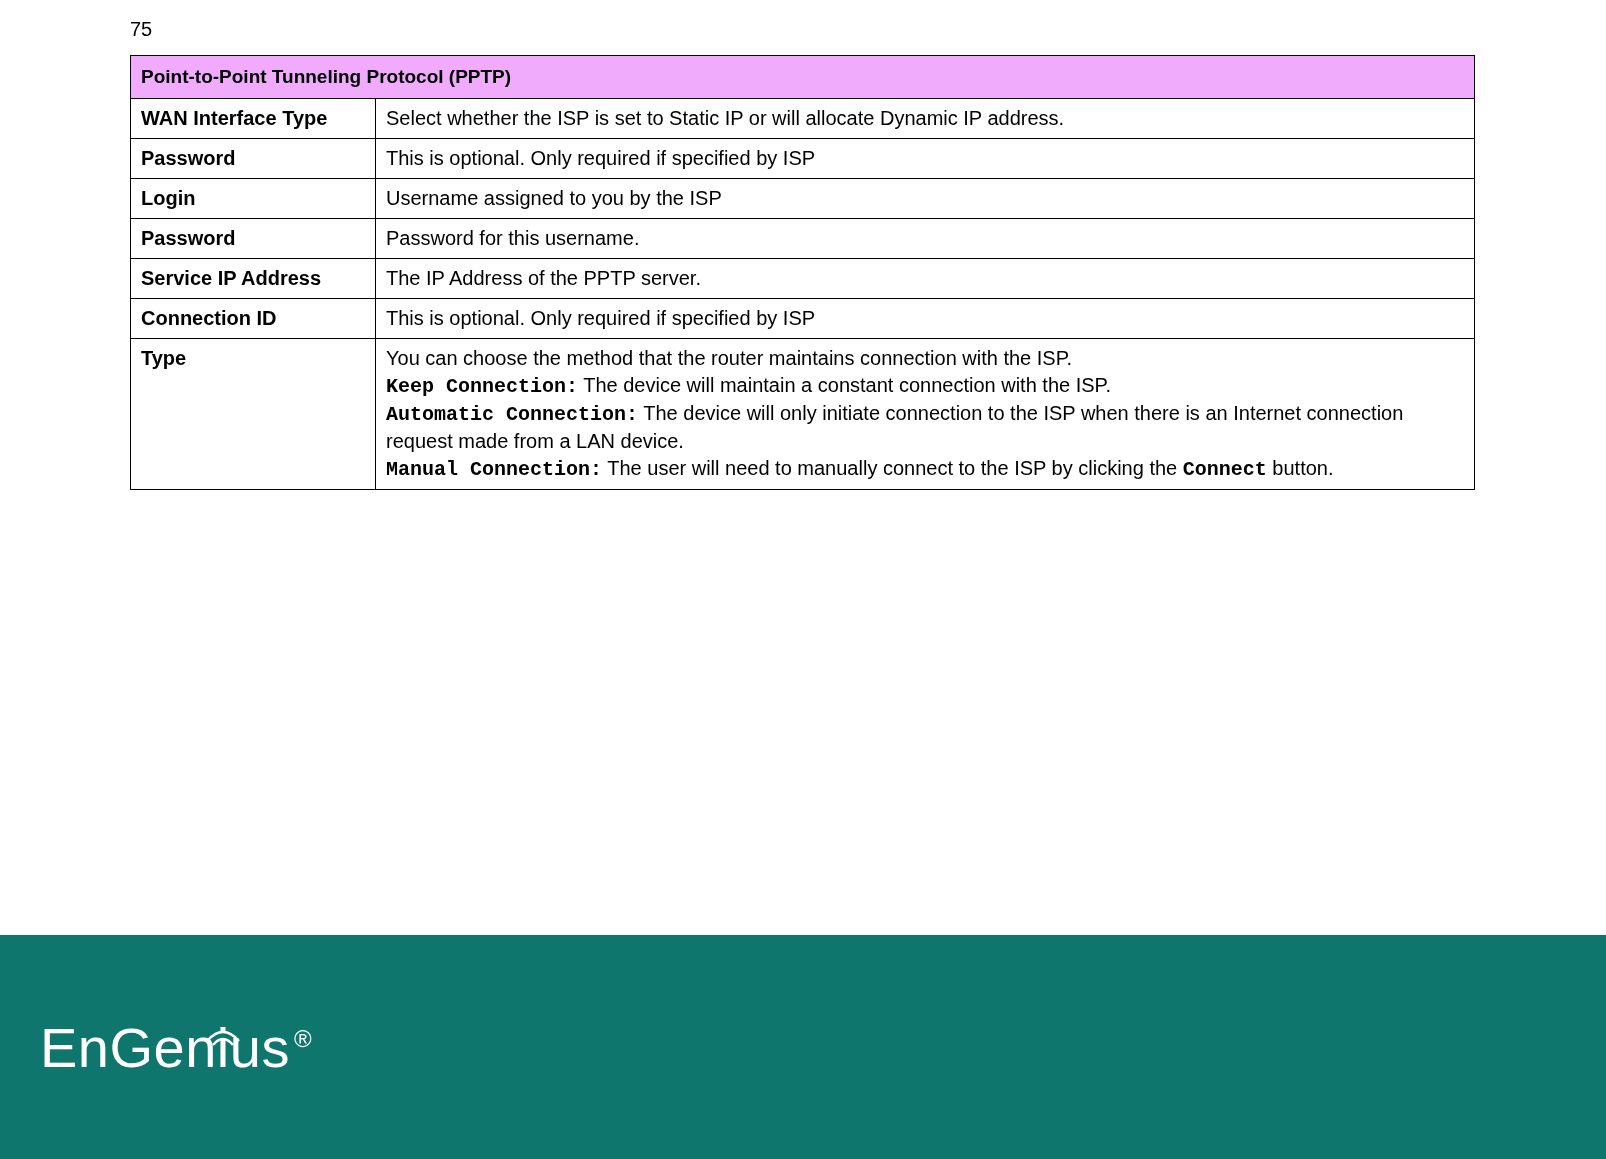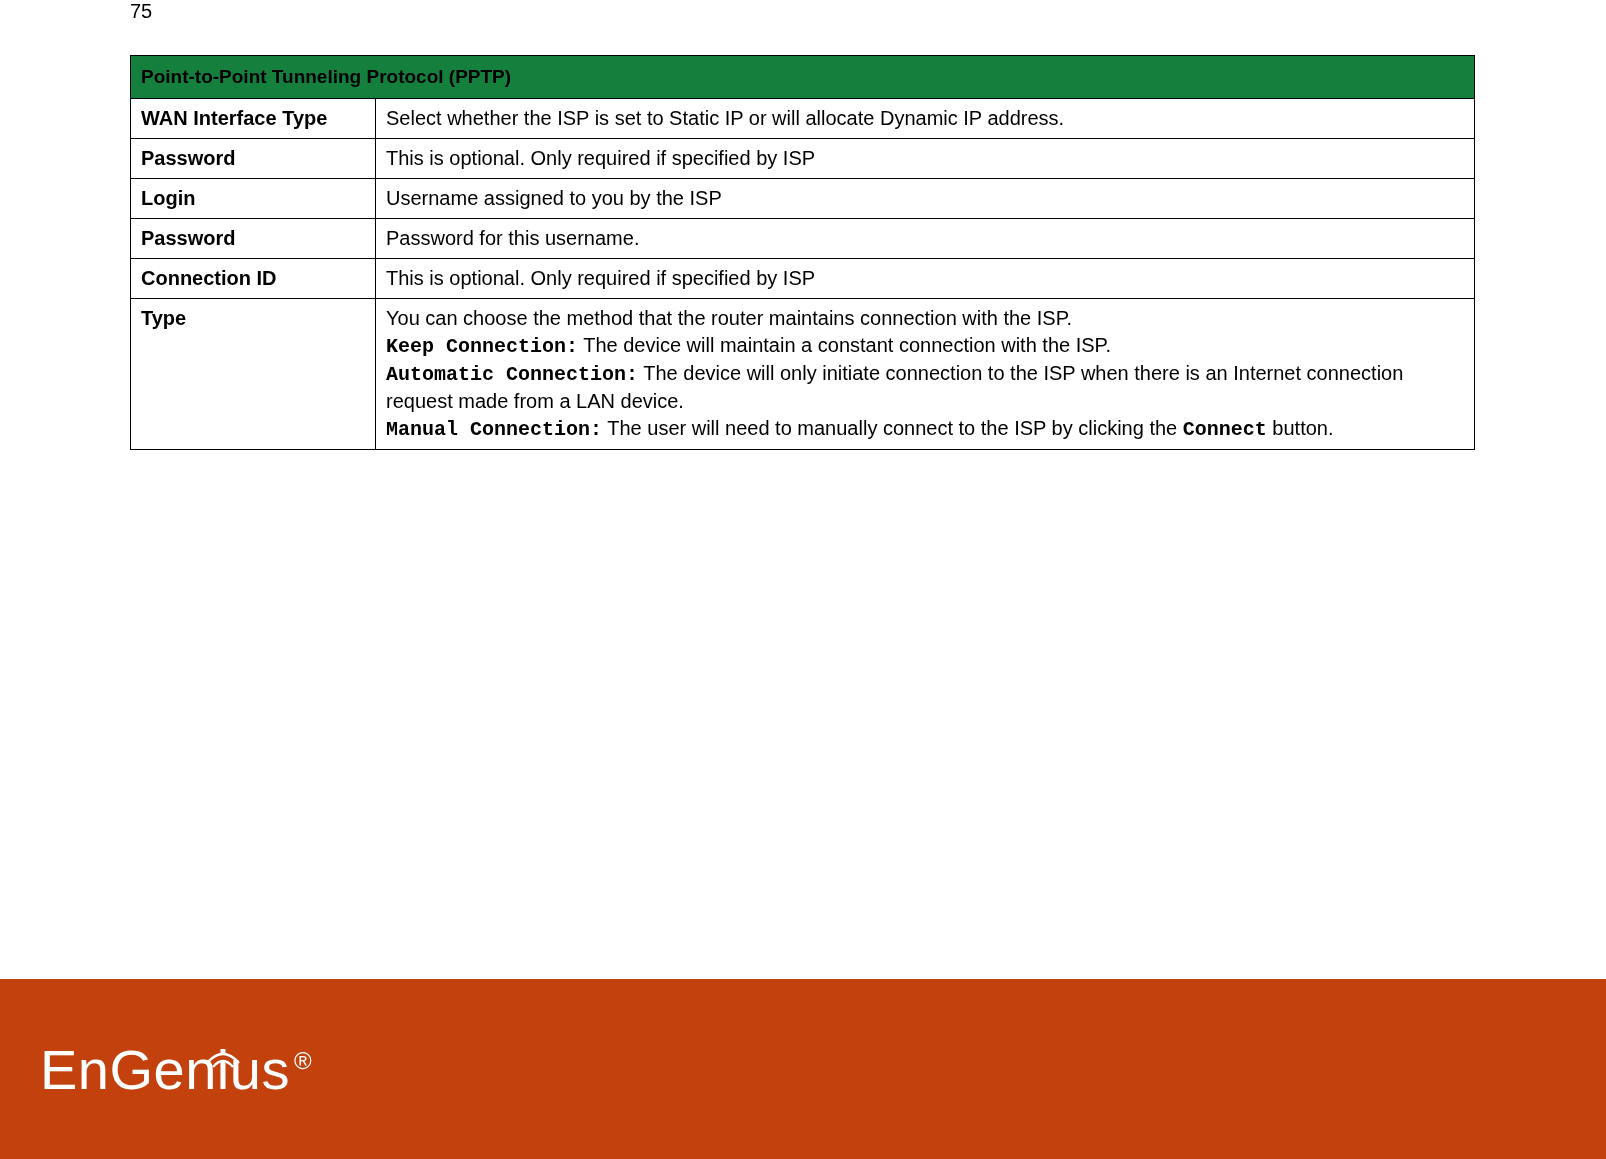--- a/index.html
+++ b/index.html
@@ -7,21 +7,21 @@
       font-family: "Segoe UI", Tahoma, Geneva, sans-serif;
       font-size: 18px;
       color: #000;
       background: #fff;
       width: 1606px;
       height: 1159px;
       position: relative;
     }
     .page-number {
       position: absolute;
-      top: 0;
+      top: 18px;
       left: 130px;
       font-size: 20px;
     }
     .content {
       position: absolute;
       top: 55px;
       left: 130px;
       width: 1345px;
     }
     table {
@@ -30,37 +30,37 @@
     }
     th, td {
       border: 1px solid #000;
       padding: 6px 10px;
       text-align: left;
       vertical-align: top;
       font-size: 20px;
       line-height: 1.35;
     }
     th.table-title {
-      background: #15803d;
+      background: #f0abfc;
       font-weight: bold;
       font-size: 19px;
       padding: 8px 10px;
     }
     td.label {
       font-weight: bold;
       width: 245px;
     }
     td.desc b { font-weight: bold; font-family: Liberation Mono, monospace; }
     .footer {
       position: absolute;
       bottom: 0;
       left: 0;
       width: 100%;
-      height: 180px;
-      background: #c2410c;
+      height: 224px;
+      background: #0f766e;
       display: flex;
       align-items: center;
       padding-left: 40px;
     }
     .logo {
       color: #fff;
       font-size: 56px;
       font-weight: 500;
       letter-spacing: 0.5px;
       position: relative;
@@ -109,20 +109,24 @@
       </tr>
       <tr>
         <td class="label">Login</td>
         <td class="desc">Username assigned to you by the ISP</td>
       </tr>
       <tr>
         <td class="label">Password</td>
         <td class="desc">Password for this username.</td>
       </tr>
       <tr>
+        <td class="label">Service IP Address</td>
+        <td class="desc">The IP Address of the PPTP server.</td>
+      </tr>
+      <tr>
         <td class="label">Connection ID</td>
         <td class="desc">This is optional. Only required if specified by ISP</td>
       </tr>
       <tr>
         <td class="label">Type</td>
         <td class="desc">You can choose the method that the router maintains connection with the ISP.<br><b>Keep Connection:</b> The device will maintain a constant connection with the ISP.<br><b>Automatic Connection:</b> The device will only initiate connection to the ISP when there is an Internet connection request made from a LAN device.<br><b>Manual Connection:</b> The user will need to manually connect to the ISP by clicking the <b>Connect</b> button.</td>
       </tr>
     </tbody>
   </table>
 </div>

